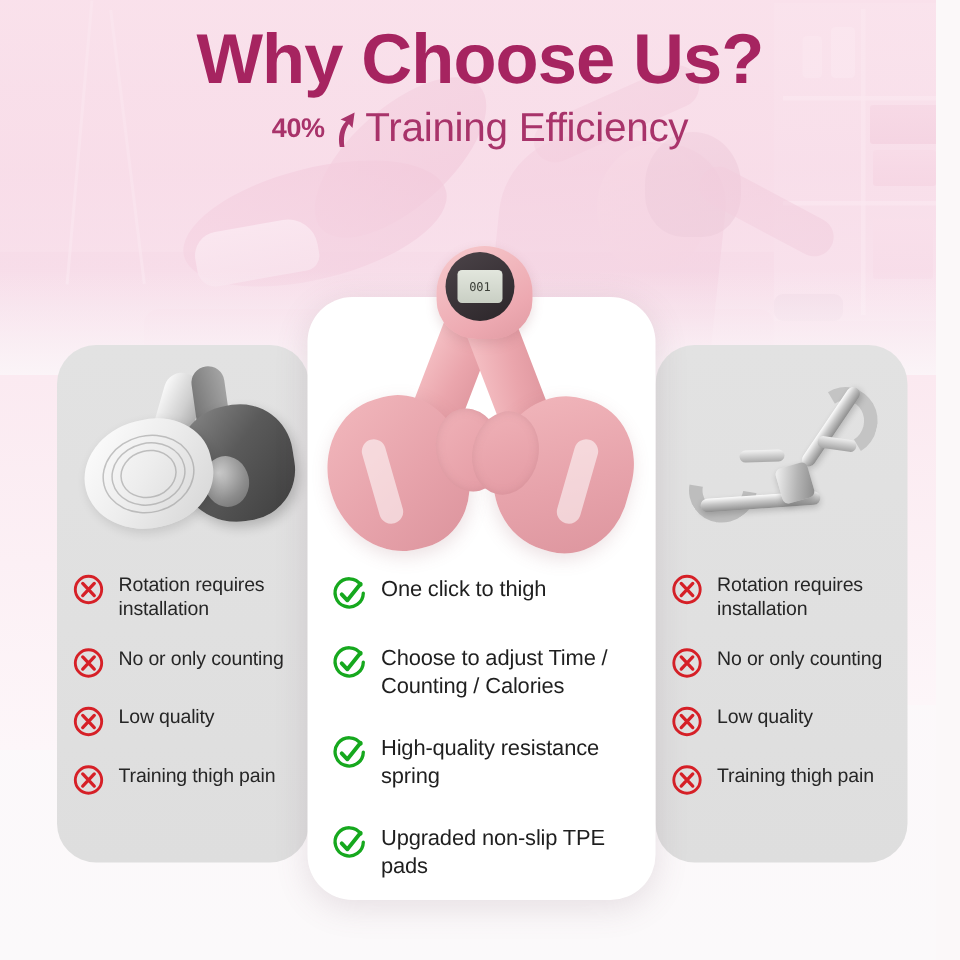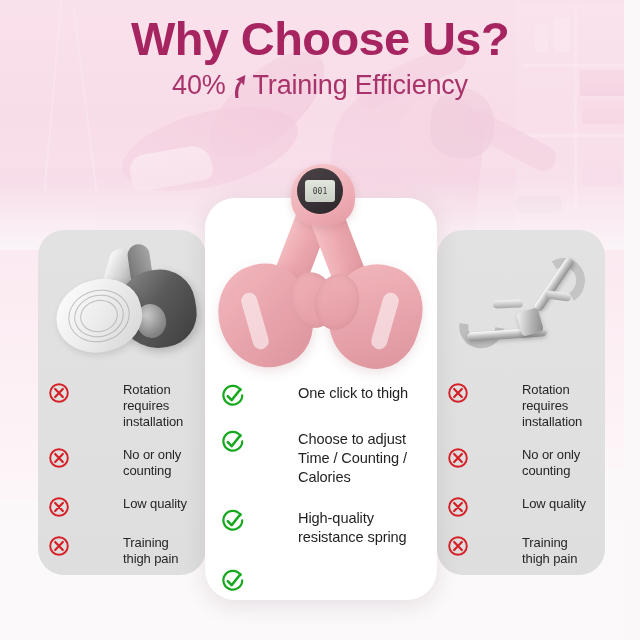--- a/index.html
+++ b/index.html
@@ -140,21 +140,21 @@
     margin-top:14px;
     font-size:47px; font-weight:bold; letter-spacing:-.6px;
     color:#a62460; line-height:1.06;
     font-family:"Liberation Sans", sans-serif;
   }
   .subtitle-row {
     margin-top:6px;
     display:flex; align-items:center; justify-content:center; gap:1px;
     color:#a8336a;
   }
-  .subtitle-num { font-size:27px; font-weight:normal; letter-spacing:-.2px;text-align:center; }
+  .subtitle-num { font-size:18px; font-weight:bold; letter-spacing:-.2px;text-align:center; }
   .arrow-up { display:inline-block; width:22px; height:27px; position:relative; top:1px; }
   .subtitle-text { font-size:27px; font-weight:normal; letter-spacing:-.2px; margin-left:3px; }
 
   
   .panel-side {
     position:absolute; top:230px; height:345px;
     background:linear-gradient(180deg,#e2e2e2 0%,#e0e0e0 55%,#dedede 100%);
     border-radius:26px;
   }
   .panel-left  { left:38px;  width:168px; }
@@ -299,21 +299,21 @@
     box-shadow:inset 0 0 6px rgba(180,120,130,.35);
   }
   .pc-discL { left:78px;  top:126px; transform:rotate(-14deg); }
   .pc-discR { left:102px; top:128px; transform:rotate(12deg); }
 
   
   .feat-list { position:absolute; left:0; width:100%; }
   .feat-list-side  { top:152px; padding:0 8px 0 10px; }
   .feat-list-center{ top:186px; padding:0 12px 0 16px; }
 
-  .feat-item { display:flex; align-items:flex-start;gap:44px; }
+  .feat-item { display:flex; align-items:flex-start; }
   .feat-item-side   { margin-bottom:17px; }
   .feat-item-center { margin-bottom:22px; }
 
   .ico { flex:0 0 auto; margin-right:9px; }
   .ico-side   { width:22px; height:22px; margin-top:0px; }
   .ico-center { width:24px; height:24px; margin-top:0px; }
 
   .feat-text { color:#262626; }
   .feat-text-side {
     font-size:13px; line-height:16px; letter-spacing:-.1px;
@@ -533,17 +533,18 @@
         </span>
         <span class="feat-text feat-text-center">High-quality resistance spring</span>
       </div>
       <div class="feat-item feat-item-center">
         <span class="ico ico-center">
           <svg viewBox="0 0 24 24" width="24" height="24">
             <path d="M19.6 6.0 A9.4 9.4 0 1 0 21.2 11.4" fill="none" stroke="#16a81e" stroke-width="2.2" stroke-linecap="round"></path>
             <path d="M6.8 12.2 L10.6 16.2 L19.4 5.2" fill="none" stroke="#16a81e" stroke-width="2.6" stroke-linecap="round" stroke-linejoin="round"></path>
           </svg>
         </span>
+        <span class="feat-text feat-text-center">Upgraded non-slip TPE pads</span>
       </div>
     </div>
   </div>
 
 </div>
 
 </body></html>

